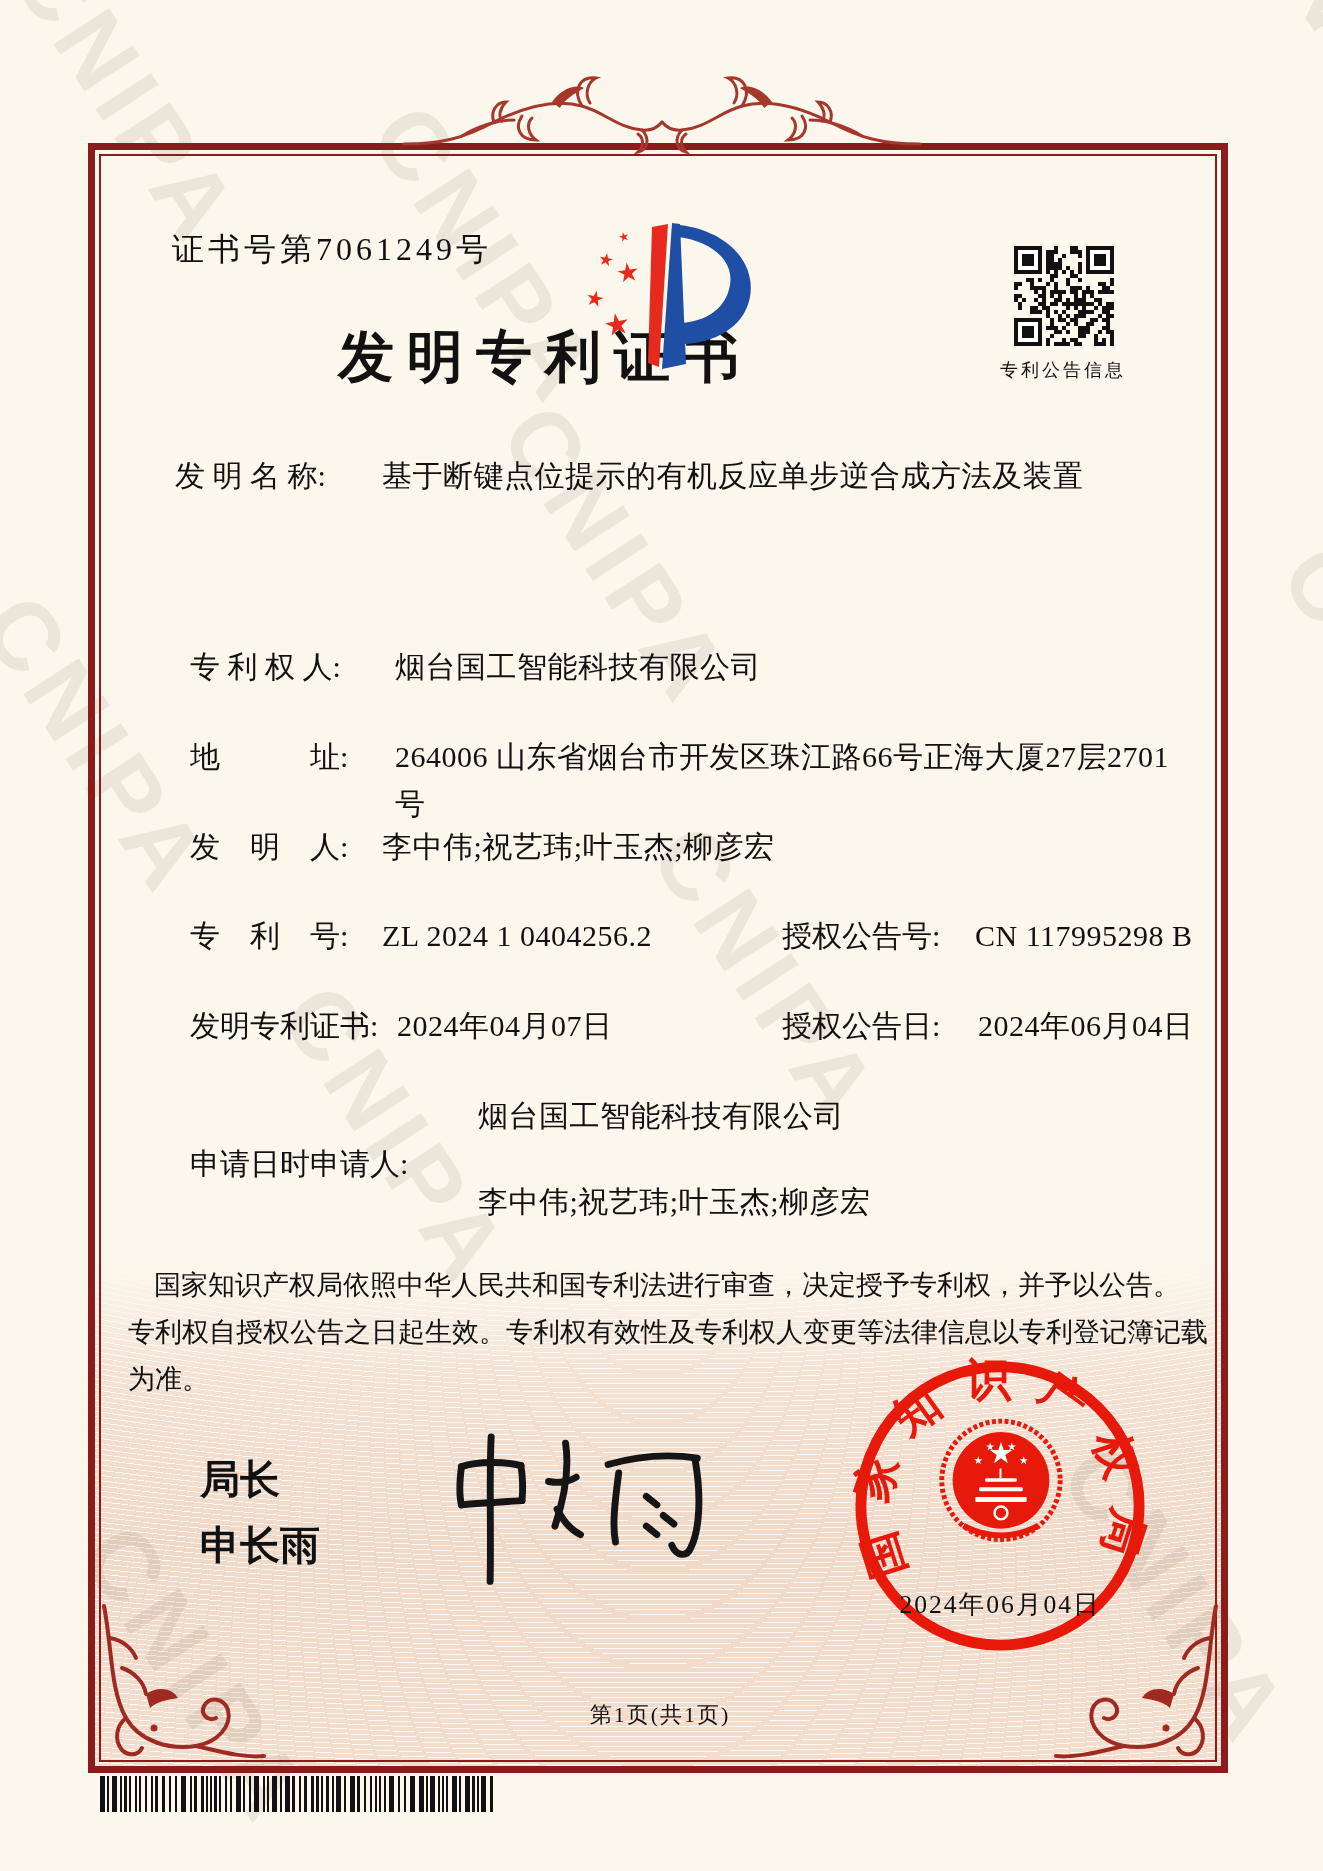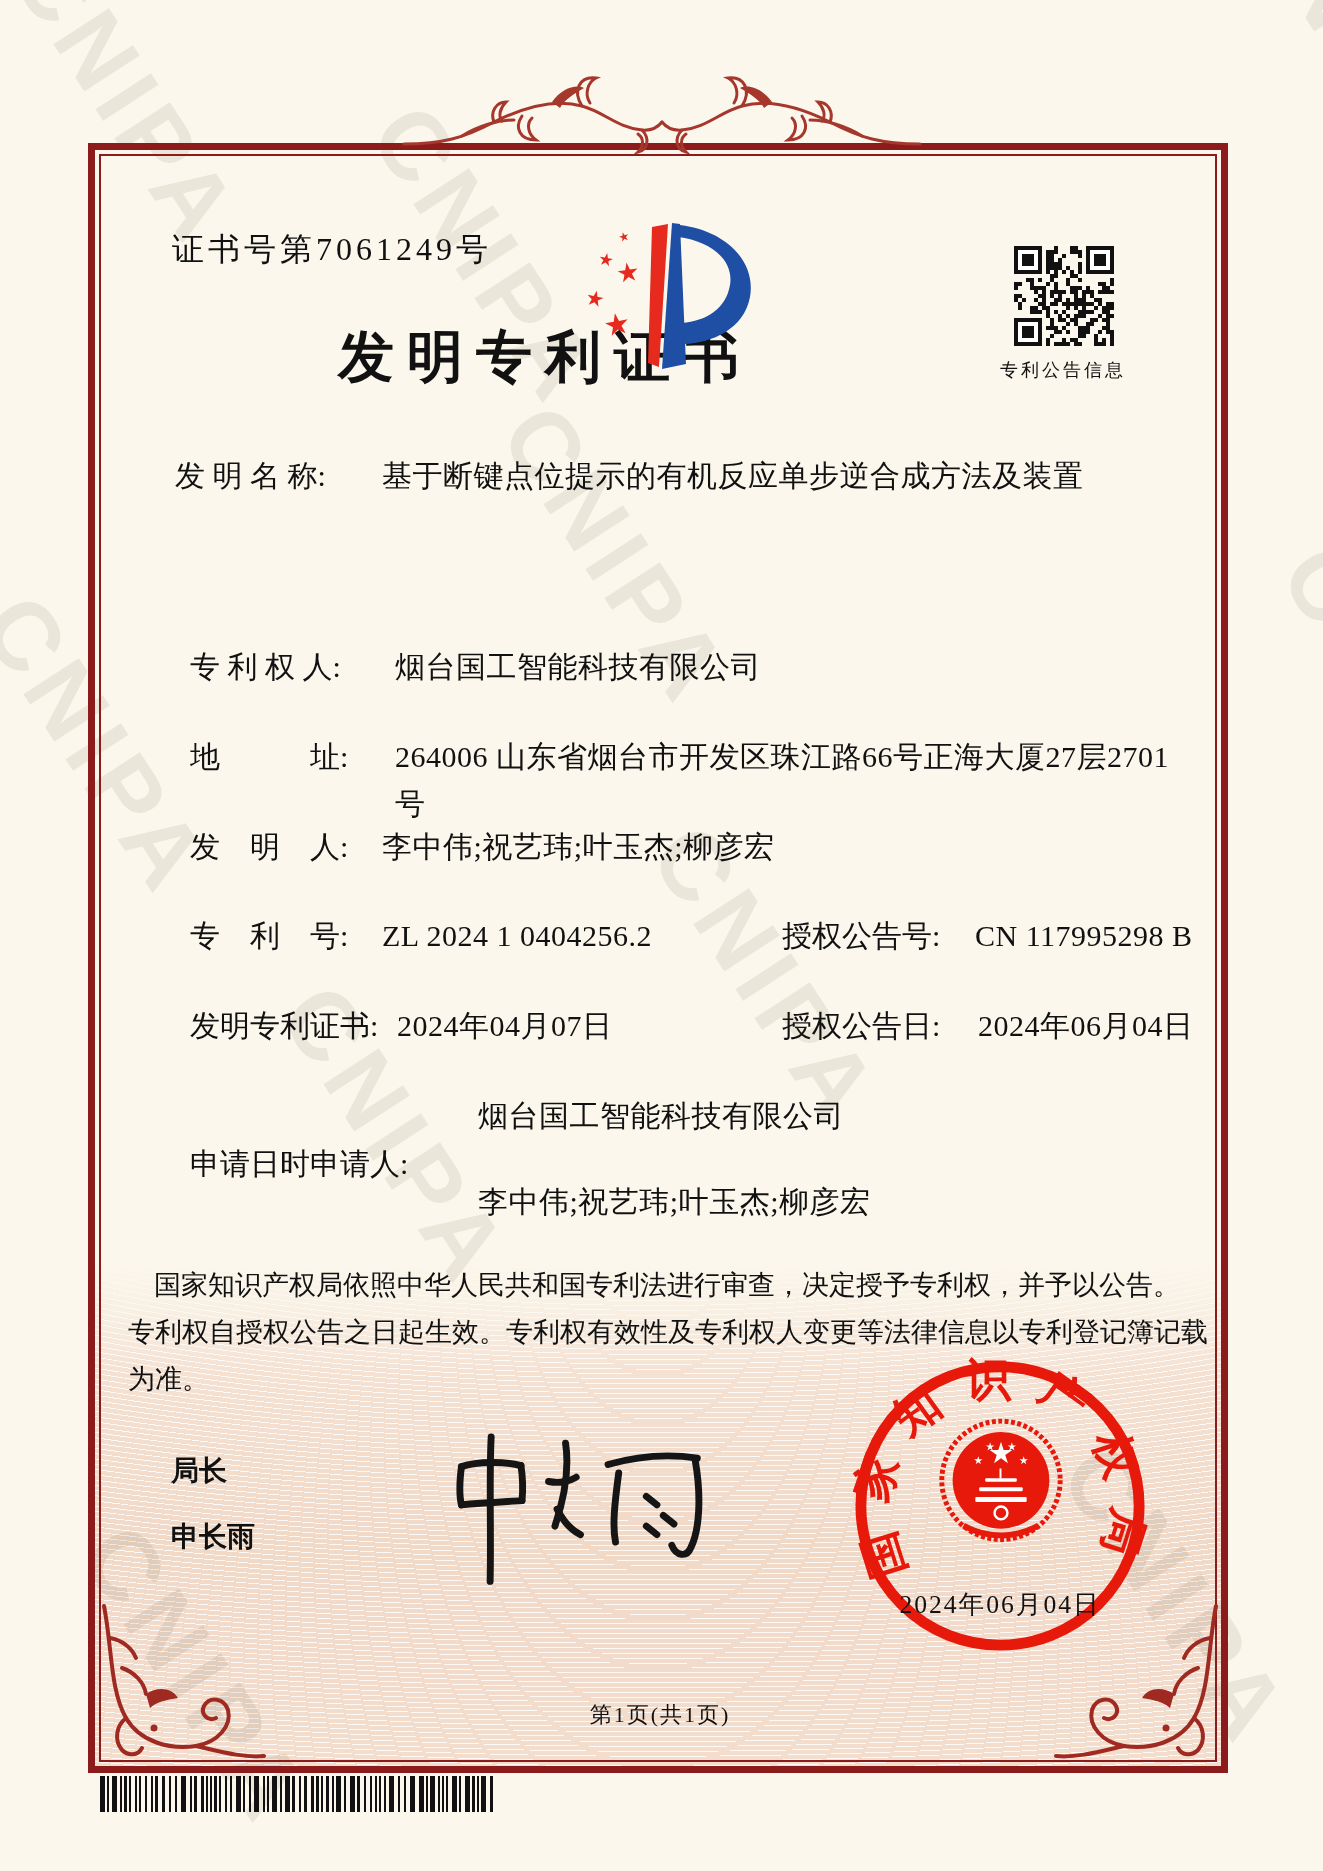--- a/index.html
+++ b/index.html
@@ -18,21 +18,21 @@
   .frame::before{content:'';position:absolute;inset:4px;border:2px solid #8c1b1b;}
   .abs{position:absolute;z-index:3;}
   .certno{left:172px;top:228px;font-size:32px;letter-spacing:4px;}
   .title{left:140px;top:320px;width:810px;text-align:center;font-size:56px;font-weight:bold;
          letter-spacing:13px;}
   .qrcap{left:1000px;top:358px;width:128px;font-size:18px;letter-spacing:3px;}
   .lbl,.val{position:absolute;z-index:3;font-size:30px;line-height:47px;}
   .val{letter-spacing:.5px;}
   .stm{left:128px;top:1262px;width:1084px;font-size:27px;line-height:47px;z-index:3;}
   .stm .l1{text-indent:26px;}
-  .signer{left:171px;font-size:28px;font-weight:bold;z-index:4;
+  .signer{left:200px;font-size:40px;font-weight:bold;z-index:4;
           font-family:Liberation Serif, serif;}
   .footer{left:530px;top:1700px;width:260px;text-align:center;font-size:22px;letter-spacing:2px;}
   svg{position:absolute;overflow:visible;}
   .z4{z-index:4;} .z5{z-index:5;} .z6{z-index:6;}
 </style>
 </head>
 <body>
 
 <div class="page">
 

